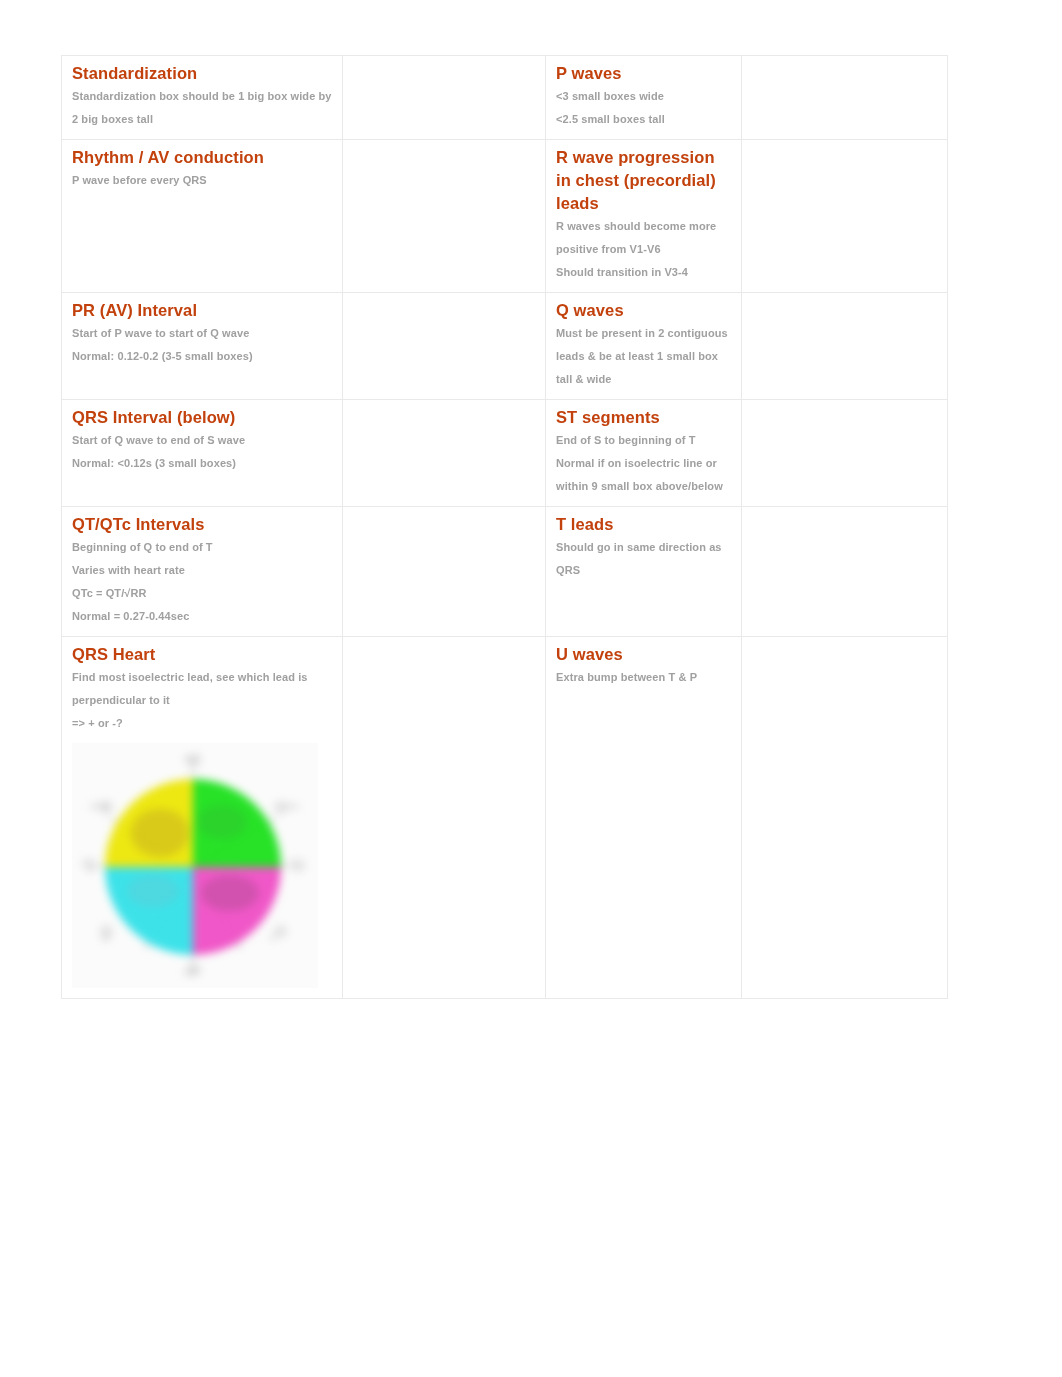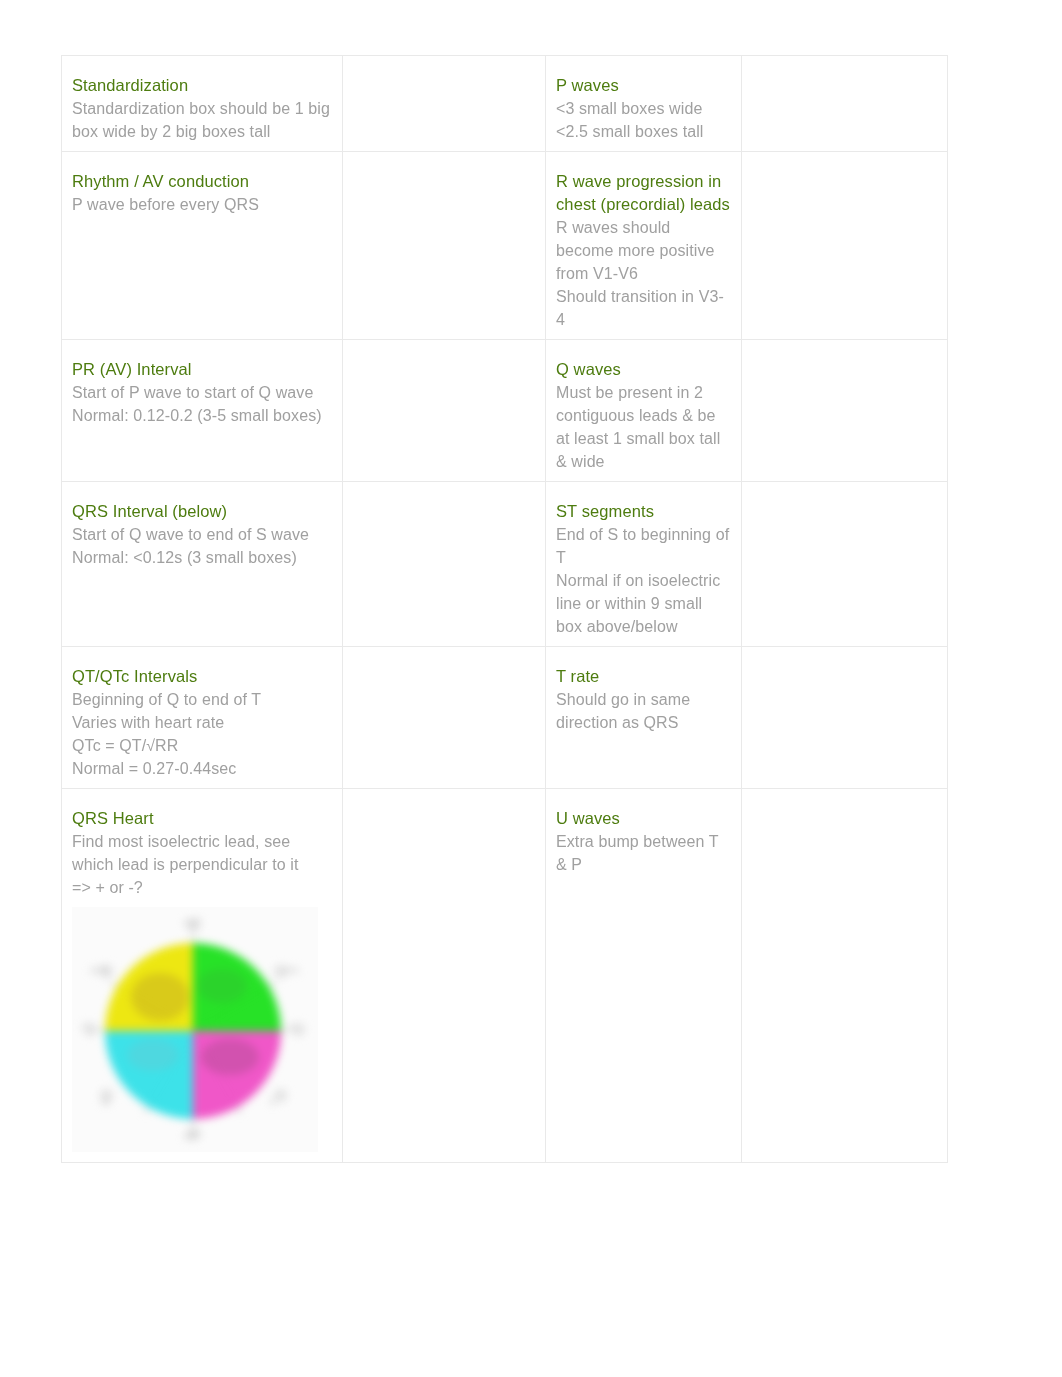--- a/index.html
+++ b/index.html
@@ -46,32 +46,31 @@
   }
 
   col.c-term   { width: 281px; }
   col.c-blank1 { width: 203px; }
   col.c-term2  { width: 196px; }
   col.c-blank2 { width: 206px; }
 
   .term-title {
     font-size: 16.5px;
     line-height: 23px;
-    color: #4d7c0f;
-    font-weight: 400;
+    color: #c2410c;
+    font-weight: 700;
     letter-spacing: 0.1px;
     white-space: pre-line;
-    margin-top: 12px;
   }
 
   .term-body {
-    font-size: 16px;
+    font-size: 11px;
     line-height: 23px;
     color: #a0a0a0;
-    font-weight: 400;
+    font-weight: 700;
     letter-spacing: 0.1px;
     white-space: pre-line;
   }
 
   .blank-cell {
     background: #ffffff;
   }
 
   
   .axis-figure {
@@ -232,21 +231,21 @@
         <tr>
           <td>
             <div class="term-title">QT/QTc Intervals</div>
             <div class="term-body">Beginning of Q to end of T
 Varies with heart rate
 QTc = QT/√RR
 Normal = 0.27-0.44sec</div>
           </td>
           <td class="blank-cell"></td>
           <td>
-            <div class="term-title">T rate</div>
+            <div class="term-title">T leads</div>
             <div class="term-body">Should go in same direction as QRS</div>
           </td>
           <td class="blank-cell"></td>
         </tr>
 
         <tr>
           <td>
             <div class="term-title">QRS Heart</div>
             <div class="term-body">Find most isoelectric lead, see which lead is perpendicular to it
 =&gt; + or -?</div>

